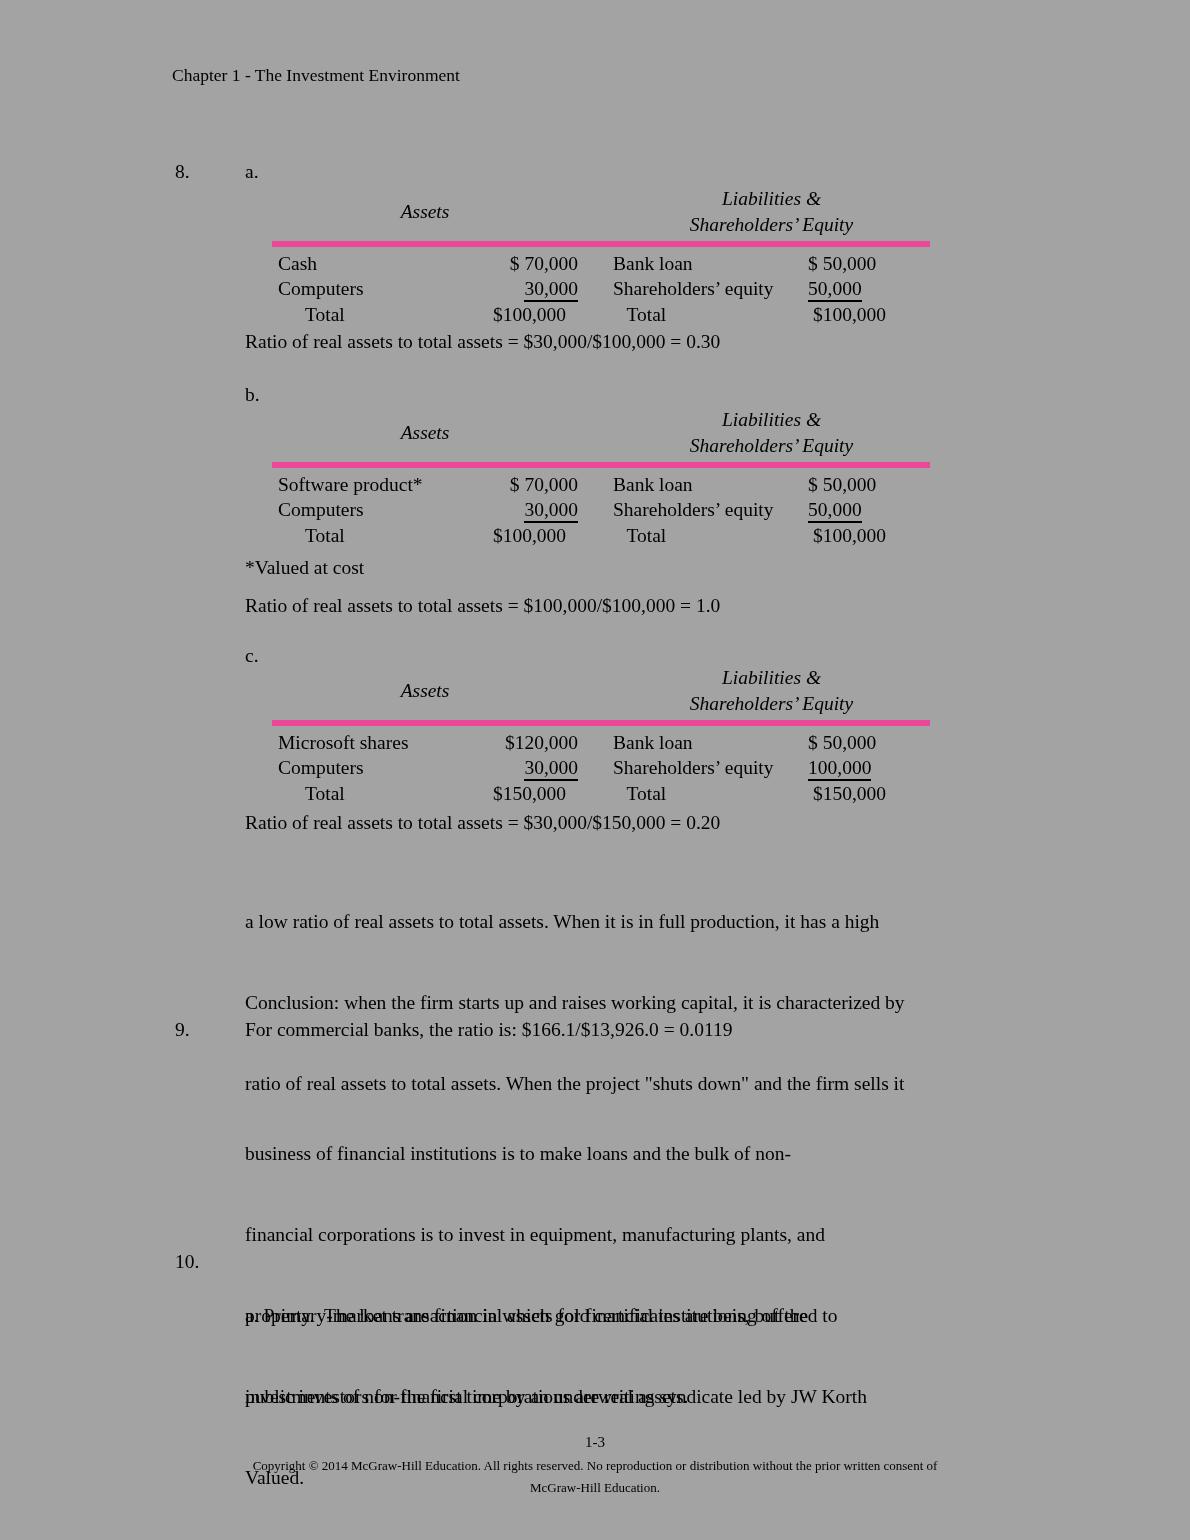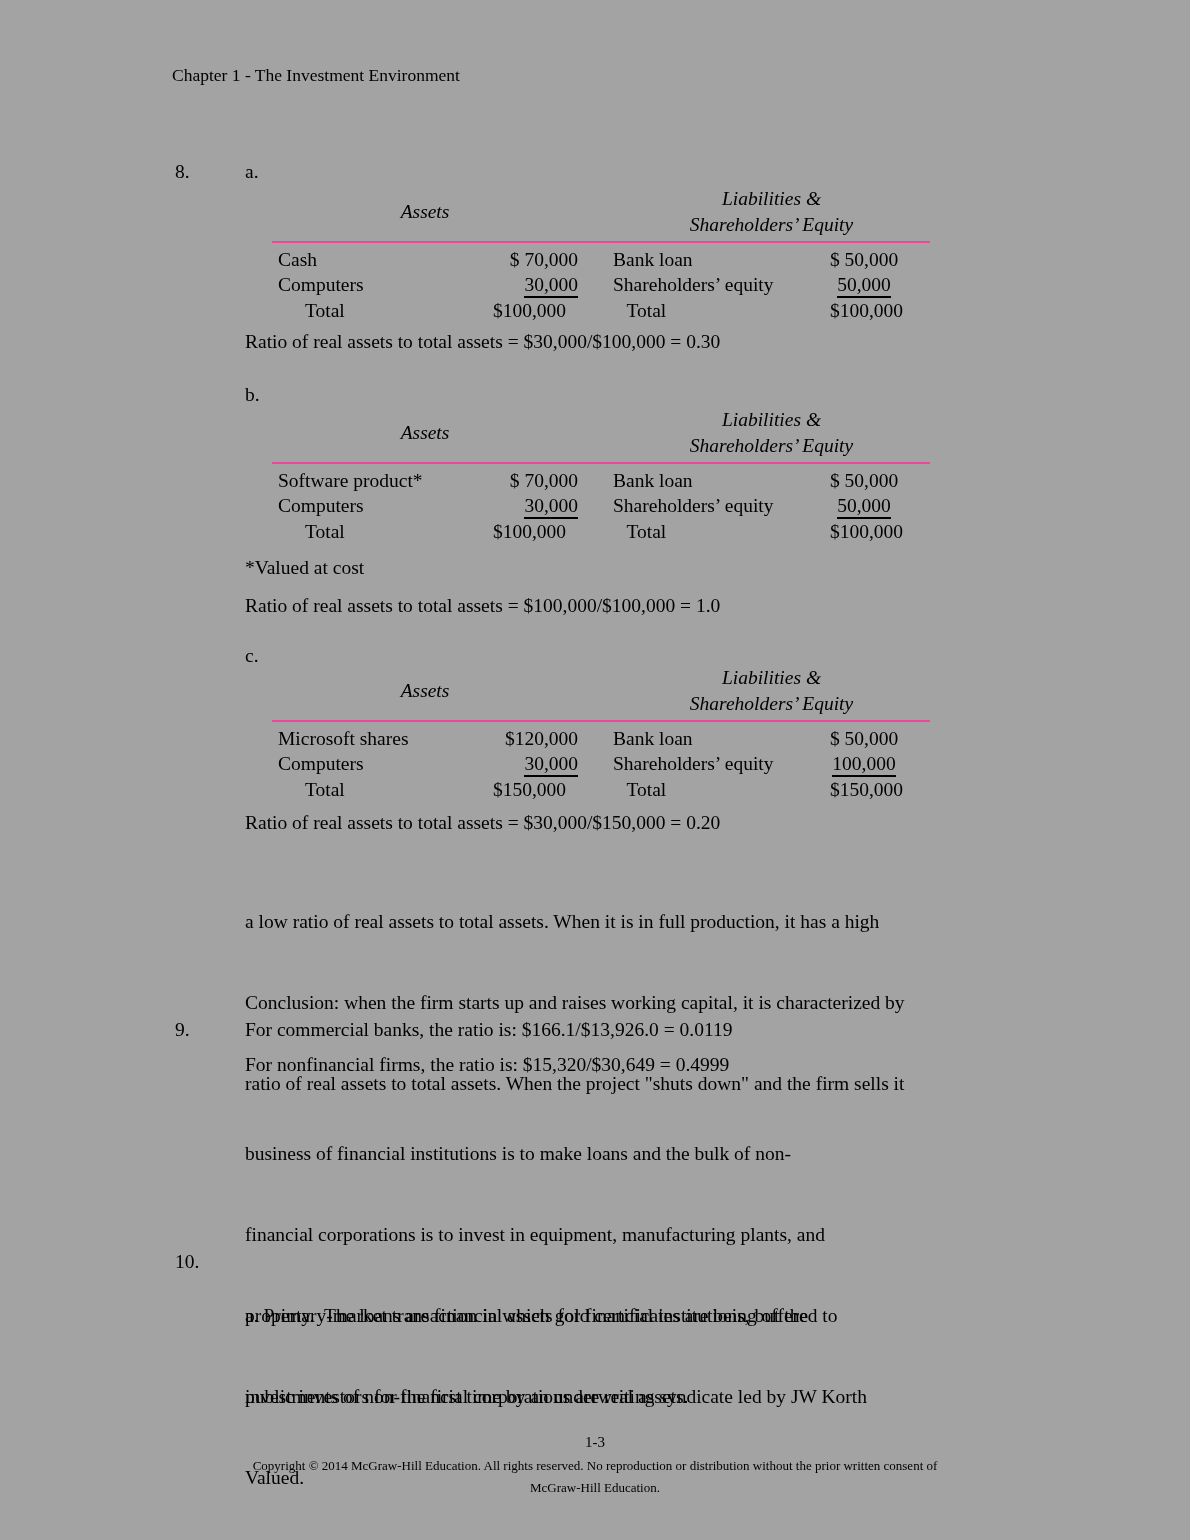--- a/index.html
+++ b/index.html
@@ -39,21 +39,21 @@
 
   
   .btable {
     position: absolute;
     left: 272px;
     width: 658px;
     font-size: 19.5px;
   }
   .bt-head {
     display: flex;
-    border-bottom: 2px solid #ec4899;
+    border-bottom: 6px solid #ec4899;
     padding-bottom: 3px;
   }
   .bt-head-left {
     width: 306px;
     display: flex;
     align-items: center;
     justify-content: center;
     font-style: italic;
     line-height: 26px;
   }
@@ -63,21 +63,21 @@
     text-align: center;
     font-style: italic;
     line-height: 26px;
   }
   .bt-rows { padding-top: 4px; }
   .bt-row { display: flex; line-height: 25px; white-space: pre; }
   .c1 { width: 190px; padding-left: 6px;  box-sizing: border-box; }
   .c2 { width: 116px; text-align: right; }
   .sp { width: 35px; }
   .c3 { width: 195px; }
-  .c4 { width: 122px; text-align: center; padding-right: 10px; box-sizing: border-box; }
+  .c4 { width: 122px; text-align: left; padding-right: 10px; box-sizing: border-box; }
   .c1.tot { padding-left: 33px; }
   .c3.tot { padding-left: 27px; }
   .ul { display: inline-block; border-bottom: 2px solid #000; padding-bottom: 0px; line-height: 22px; }
 
   .footer-center {
     position: absolute;
     left: 0;
     width: 1190px;
     text-align: center;
     white-space: pre;
@@ -206,21 +206,20 @@
   <div class="content" style="top:809px">Ratio of real assets to total assets = $30,000/$150,000 = 0.20</div>
 
   <div class="content para" style="top:854px">
     <div class="line">a low ratio of real assets to total assets. When it is in full production, it has a high</div>
     <div class="line">Conclusion: when the firm starts up and raises working capital, it is characterized by</div>
     <div class="line">ratio of real assets to total assets. When the project "shuts down" and the firm sells it</div>
   </div>
 
   <div class="num" style="top:1016px">9.</div>
   <div class="content" style="top:1016px">For commercial banks, the ratio is: $166.1/$13,926.0 = 0.0119</div>
-  <div class="content" style="top:1051px">For nonfinancial firms, the ratio is: $15,320/$30,649 = 0.4999</div>
   <div class="content para" style="top:1086px">
     <div class="line">business of financial institutions is to make loans and the bulk of non-</div>
     <div class="line">financial corporations is to invest in equipment, manufacturing plants, and</div>
     <div class="line">property.  The loans are financial assets for financial institutions, but the</div>
     <div class="line">investments of non-financial corporations are real assets.</div>
   </div>
 
   <div class="num" style="top:1248px">10.</div>
   <div class="content para" style="top:1248px">
     <div class="line">a. Primary-market transaction in which gold certificates are being offered to</div>

